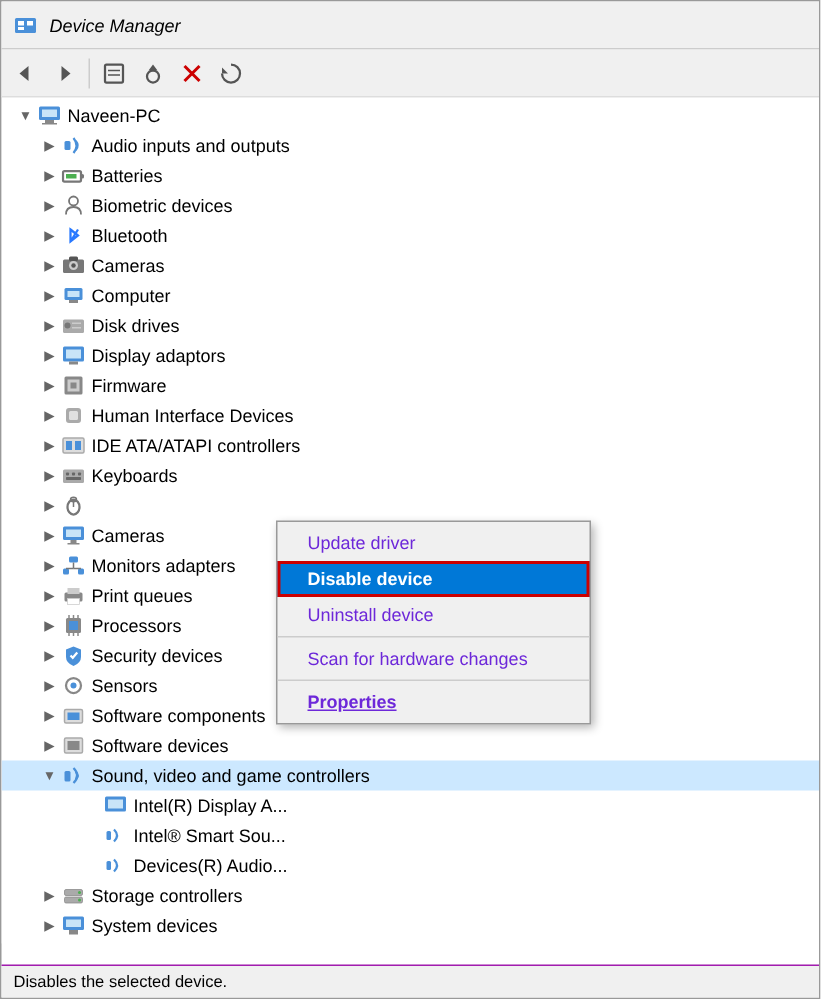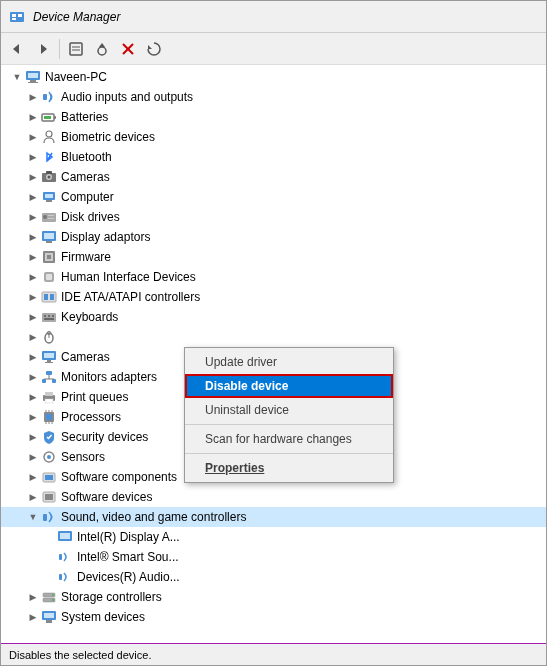--- a/index.html
+++ b/index.html
@@ -109,37 +109,37 @@
       flex-shrink: 0;
       display: flex;
       align-items: center;
       justify-content: center;
     }
     .tree-label {
       font-size: 12px;
     }
     .indent-1 { padding-left: 8px; }
     .indent-2 { padding-left: 24px; }
-    .indent-3 { padding-left: 40px; }
+    .indent-3 { padding-left: 40px; margin-left: 12px; }
 
     
     .context-menu {
       position: absolute;
       background: #f0f0f0;
       border: 1px solid #999;
       box-shadow: 2px 2px 6px rgba(0,0,0,0.3);
       min-width: 210px;
       z-index: 100;
       padding: 2px 0;
     }
     .context-menu-item {
       padding: 5px 20px;
       font-size: 12px;
       cursor: pointer;
-      color: #404040;
+      color: #6d28d9;
       display: block;
     }
     .context-menu-item.highlighted {
       background: #0078d7;
       color: #fff;
       font-weight: bold;
     }
     .context-menu-item.bold {
       font-weight: bold;
       text-decoration: underline;

